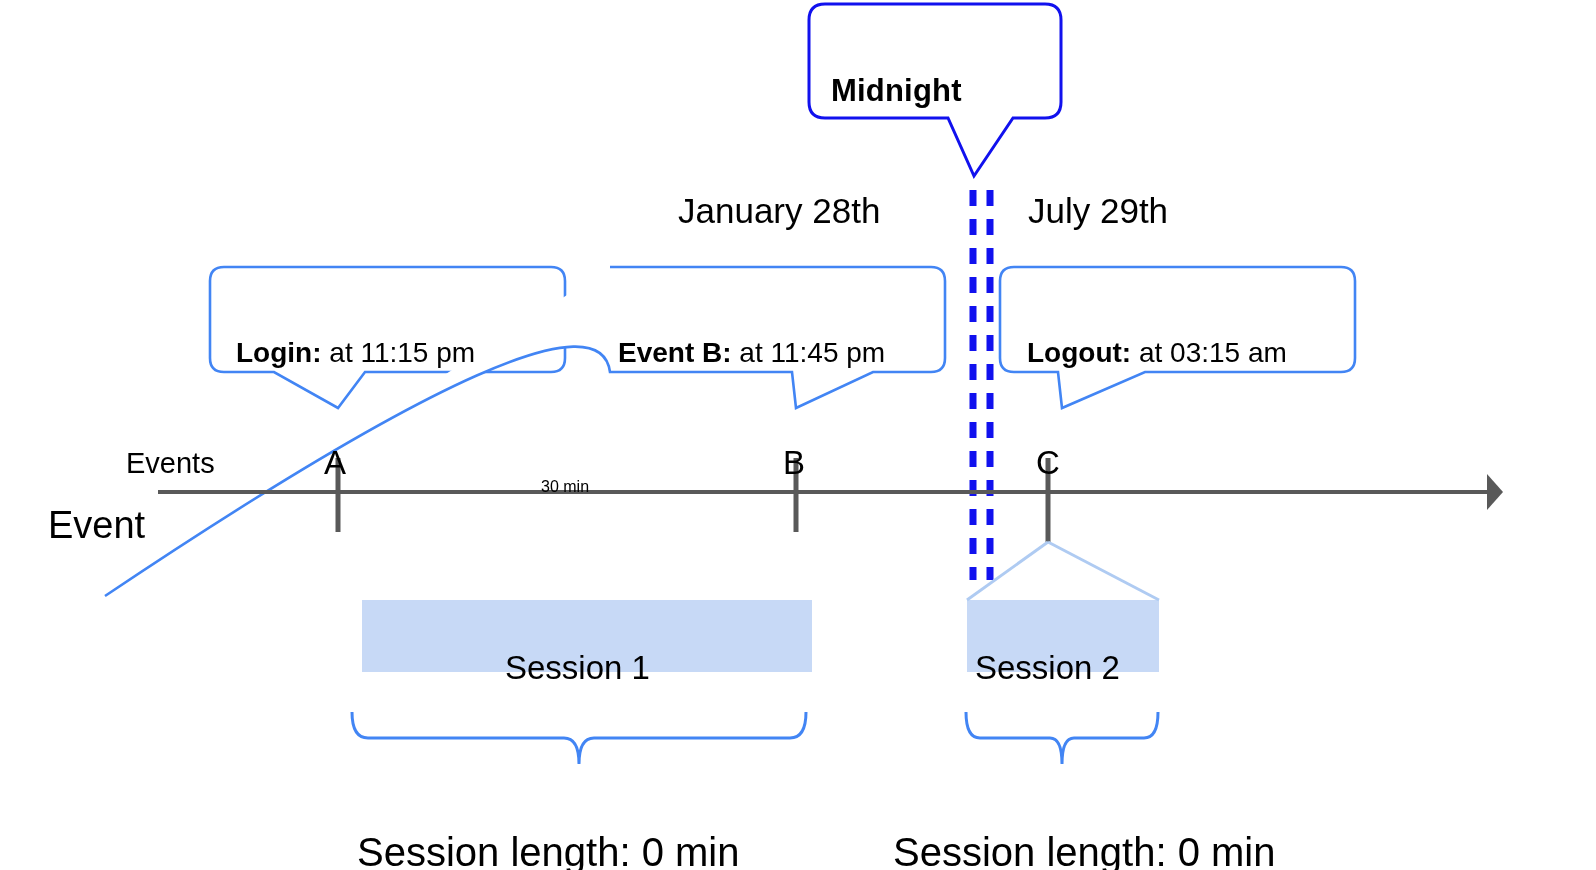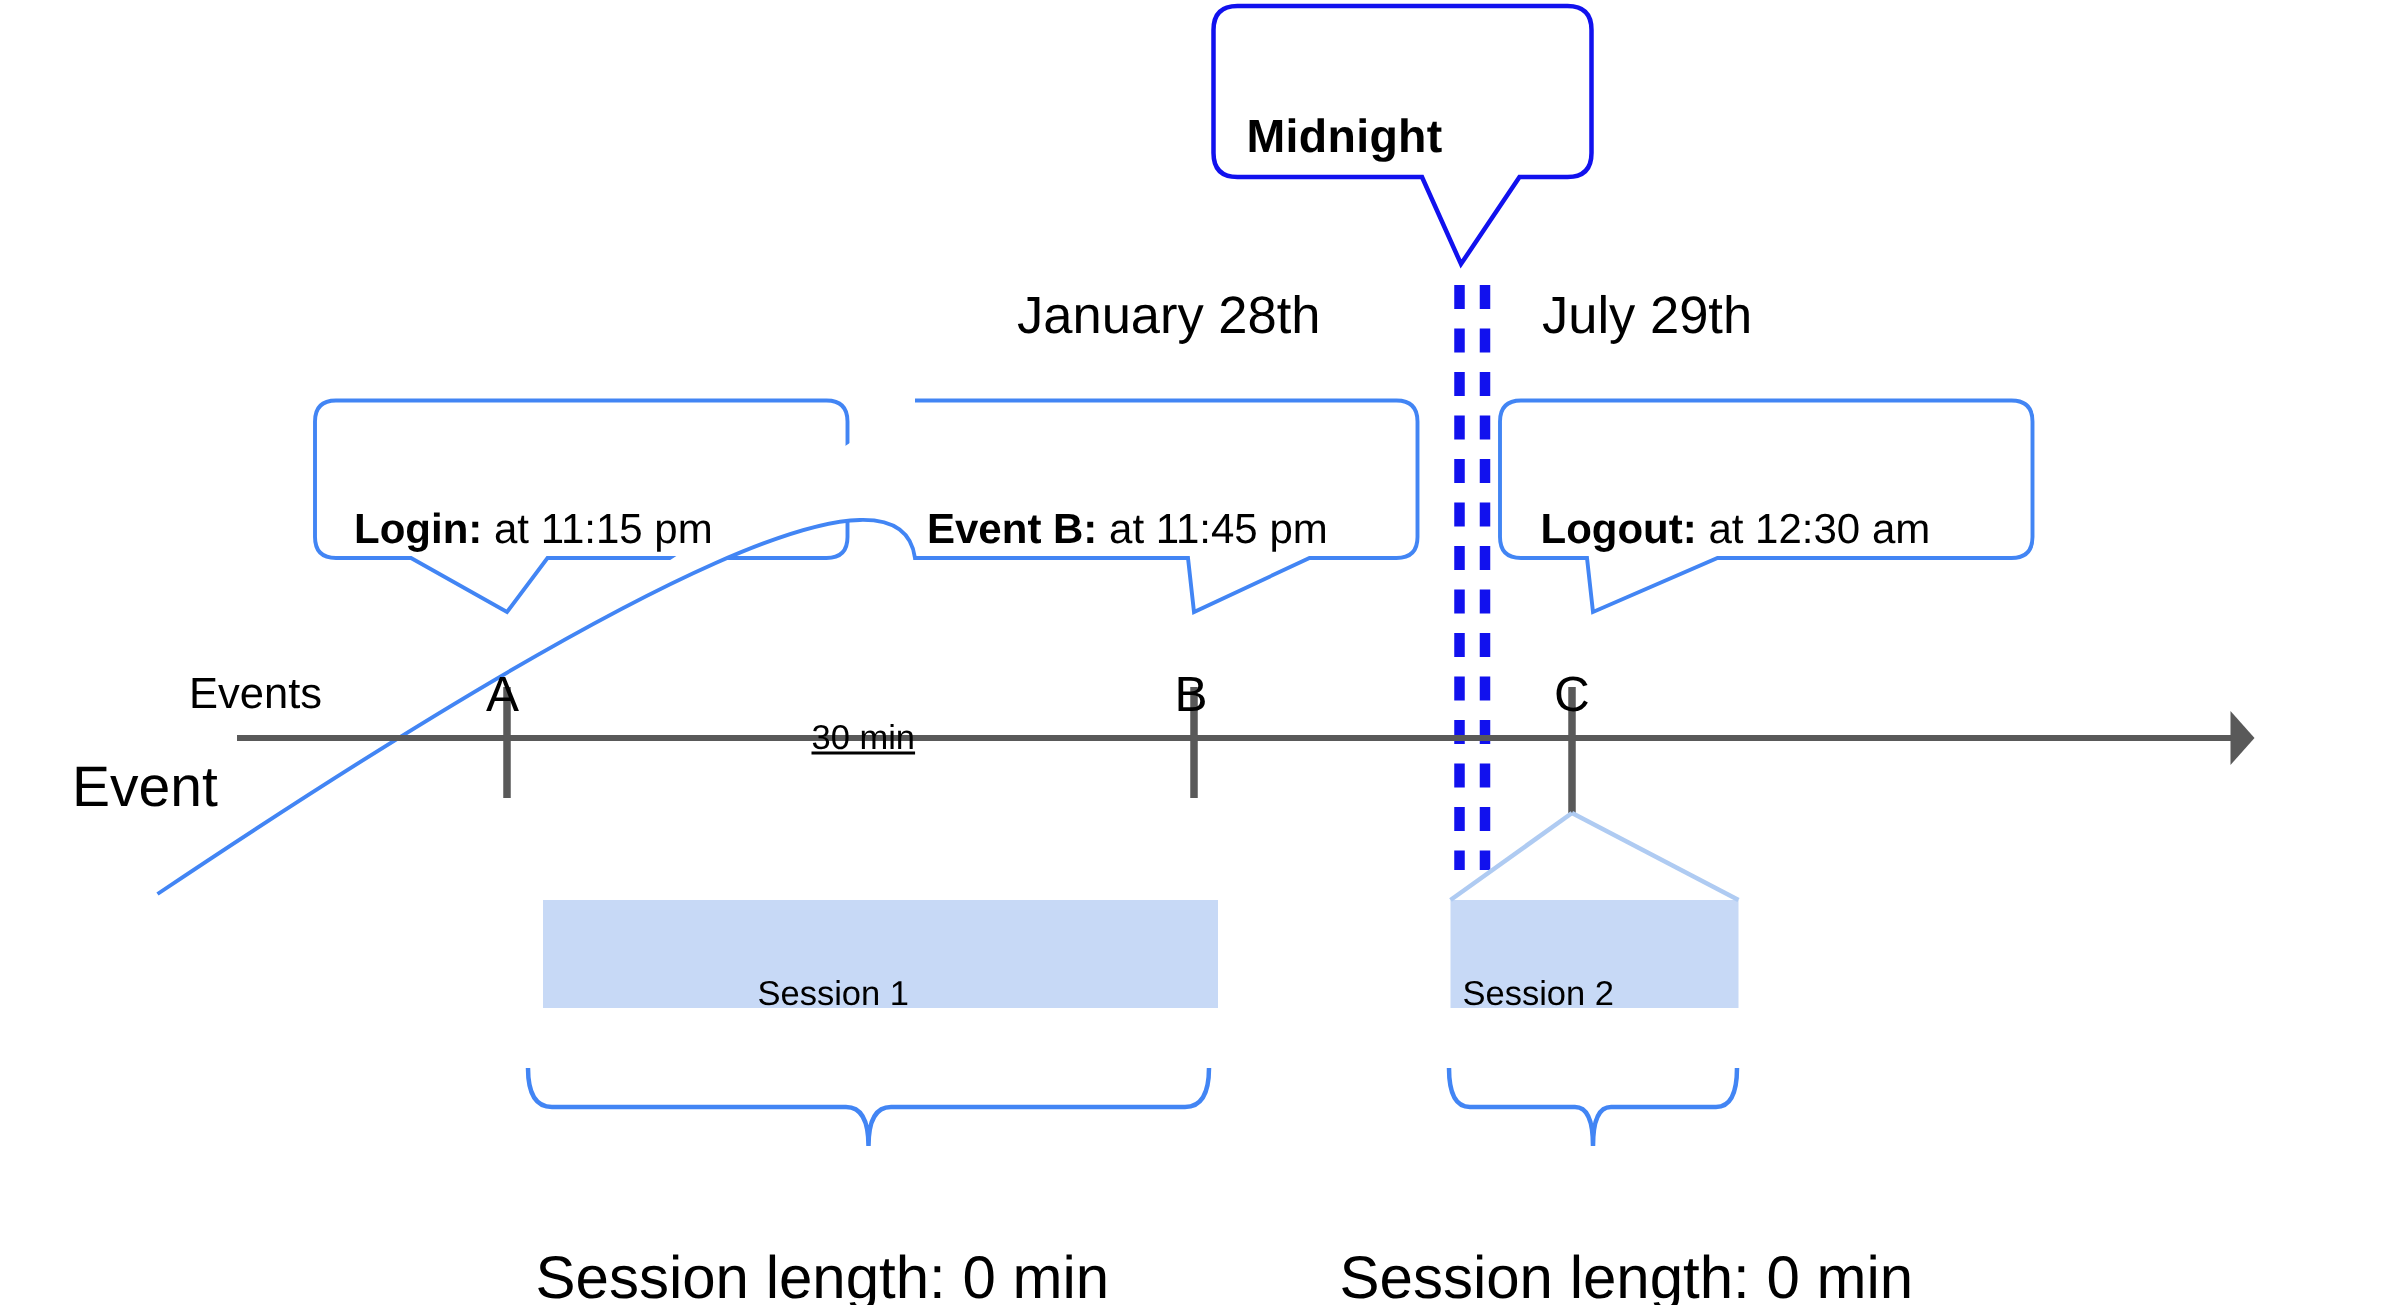--- a/index.html
+++ b/index.html
@@ -52,26 +52,25 @@
   }
   .events-name {
     font-size: 29px;
     font-weight: normal;
   }
   .evt-letter {
     font-size: 33px;
     font-weight: normal;
   }
   .dur-text {
-    font-size: 23px;
-    font-weight: normal;
-    text-decoration: underline;
+    font-size: 16px;
+    font-weight: normal;
   }
   .session-text {
-    font-size: 23px;
+    font-size: 33px;
     font-weight: normal;
   }
   .slen-text {
     font-size: 40px;
     font-weight: normal;
   }
 </style>
 </head>
 <body>
 
@@ -171,21 +170,21 @@
 
   <div class="lbl callout-text" style="left:236px; top:305px;">
     <b>Login:</b><span> at 11:15 pm</span>
   </div>
 
   <div class="lbl callout-text" style="left:618px; top:305px;">
     <b>Event B:</b><span> at 11:45 pm</span>
   </div>
 
   <div class="lbl callout-text" style="left:1027px; top:305px;">
-    <b>Logout:</b><span> at 12:30 am</span>
+    <b>Logout:</b><span> at 03:15 am</span>
   </div>
 
   <div class="lbl events-name" style="left:126px; top:415px;">Events</div>
 
   <div class="lbl evt-letter" style="left:324px; top:412px;">A</div>
   <div class="lbl evt-letter" style="left:783px; top:412px;">B</div>
   <div class="lbl evt-letter" style="left:1036px; top:412px;">C</div>
 
   <div class="lbl dur-text" style="left:541px; top:446px;">30 min</div>
 

